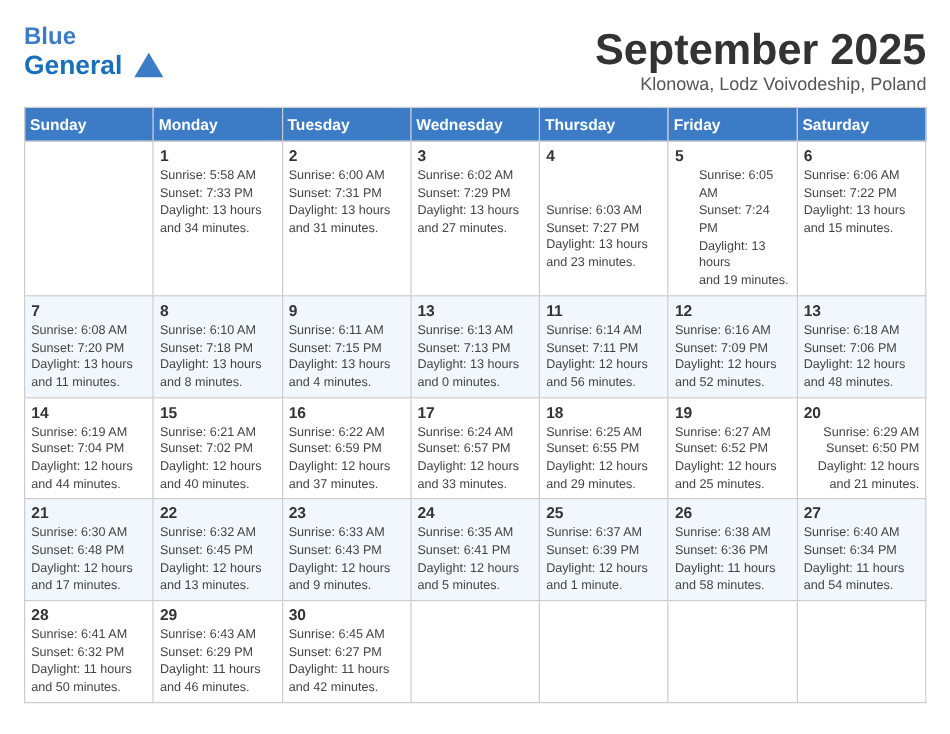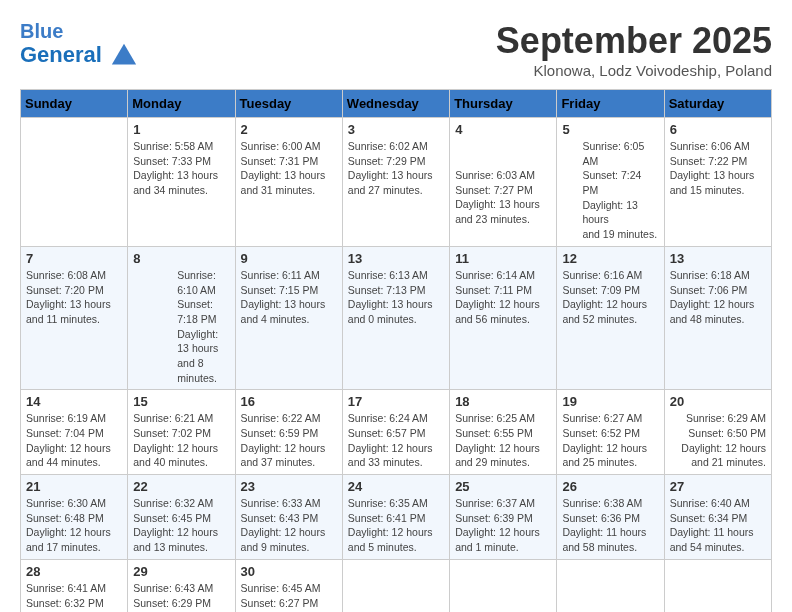--- a/index.html
+++ b/index.html
@@ -46,21 +46,21 @@
       font-size: 15px;
       color: #555;
     }
     table {
       width: 100%;
       border-collapse: collapse;
       font-size: 11px;
     }
     th {
       background-color: #3c7cc7;
-      color: #000000;
+      color: #ffffff;
       padding: 6px 4px;
       text-align: left;
       font-size: 13px;
       font-weight: bold;
       border: 1px solid #ccc;
     }
     td {
       border: 1px solid #ccc;
       vertical-align: top;
       padding: 4px 5px;
@@ -166,21 +166,21 @@
       <tr>
         <td>
           <span class="day-num">7</span>
           <div class="day-info" style="white-space: pre-line;">Sunrise: 6:08 AM
 Sunset: 7:20 PM
 Daylight: 13 hours
 and 11 minutes.</div>
         </td>
         <td>
           <span class="day-num">8</span>
-          <div class="day-info" style="white-space: pre-line; margin-left: 44px;">Sunrise: 6:10 AM
+          <div class="day-info" style="white-space: pre-line;">Sunrise: 6:10 AM
 Sunset: 7:18 PM
 Daylight: 13 hours
 and 8 minutes.</div>
         </td>
         <td>
           <span class="day-num">9</span>
           <div class="day-info" style="white-space: pre-line;">Sunrise: 6:11 AM
 Sunset: 7:15 PM
 Daylight: 13 hours
 and 4 minutes.</div>

